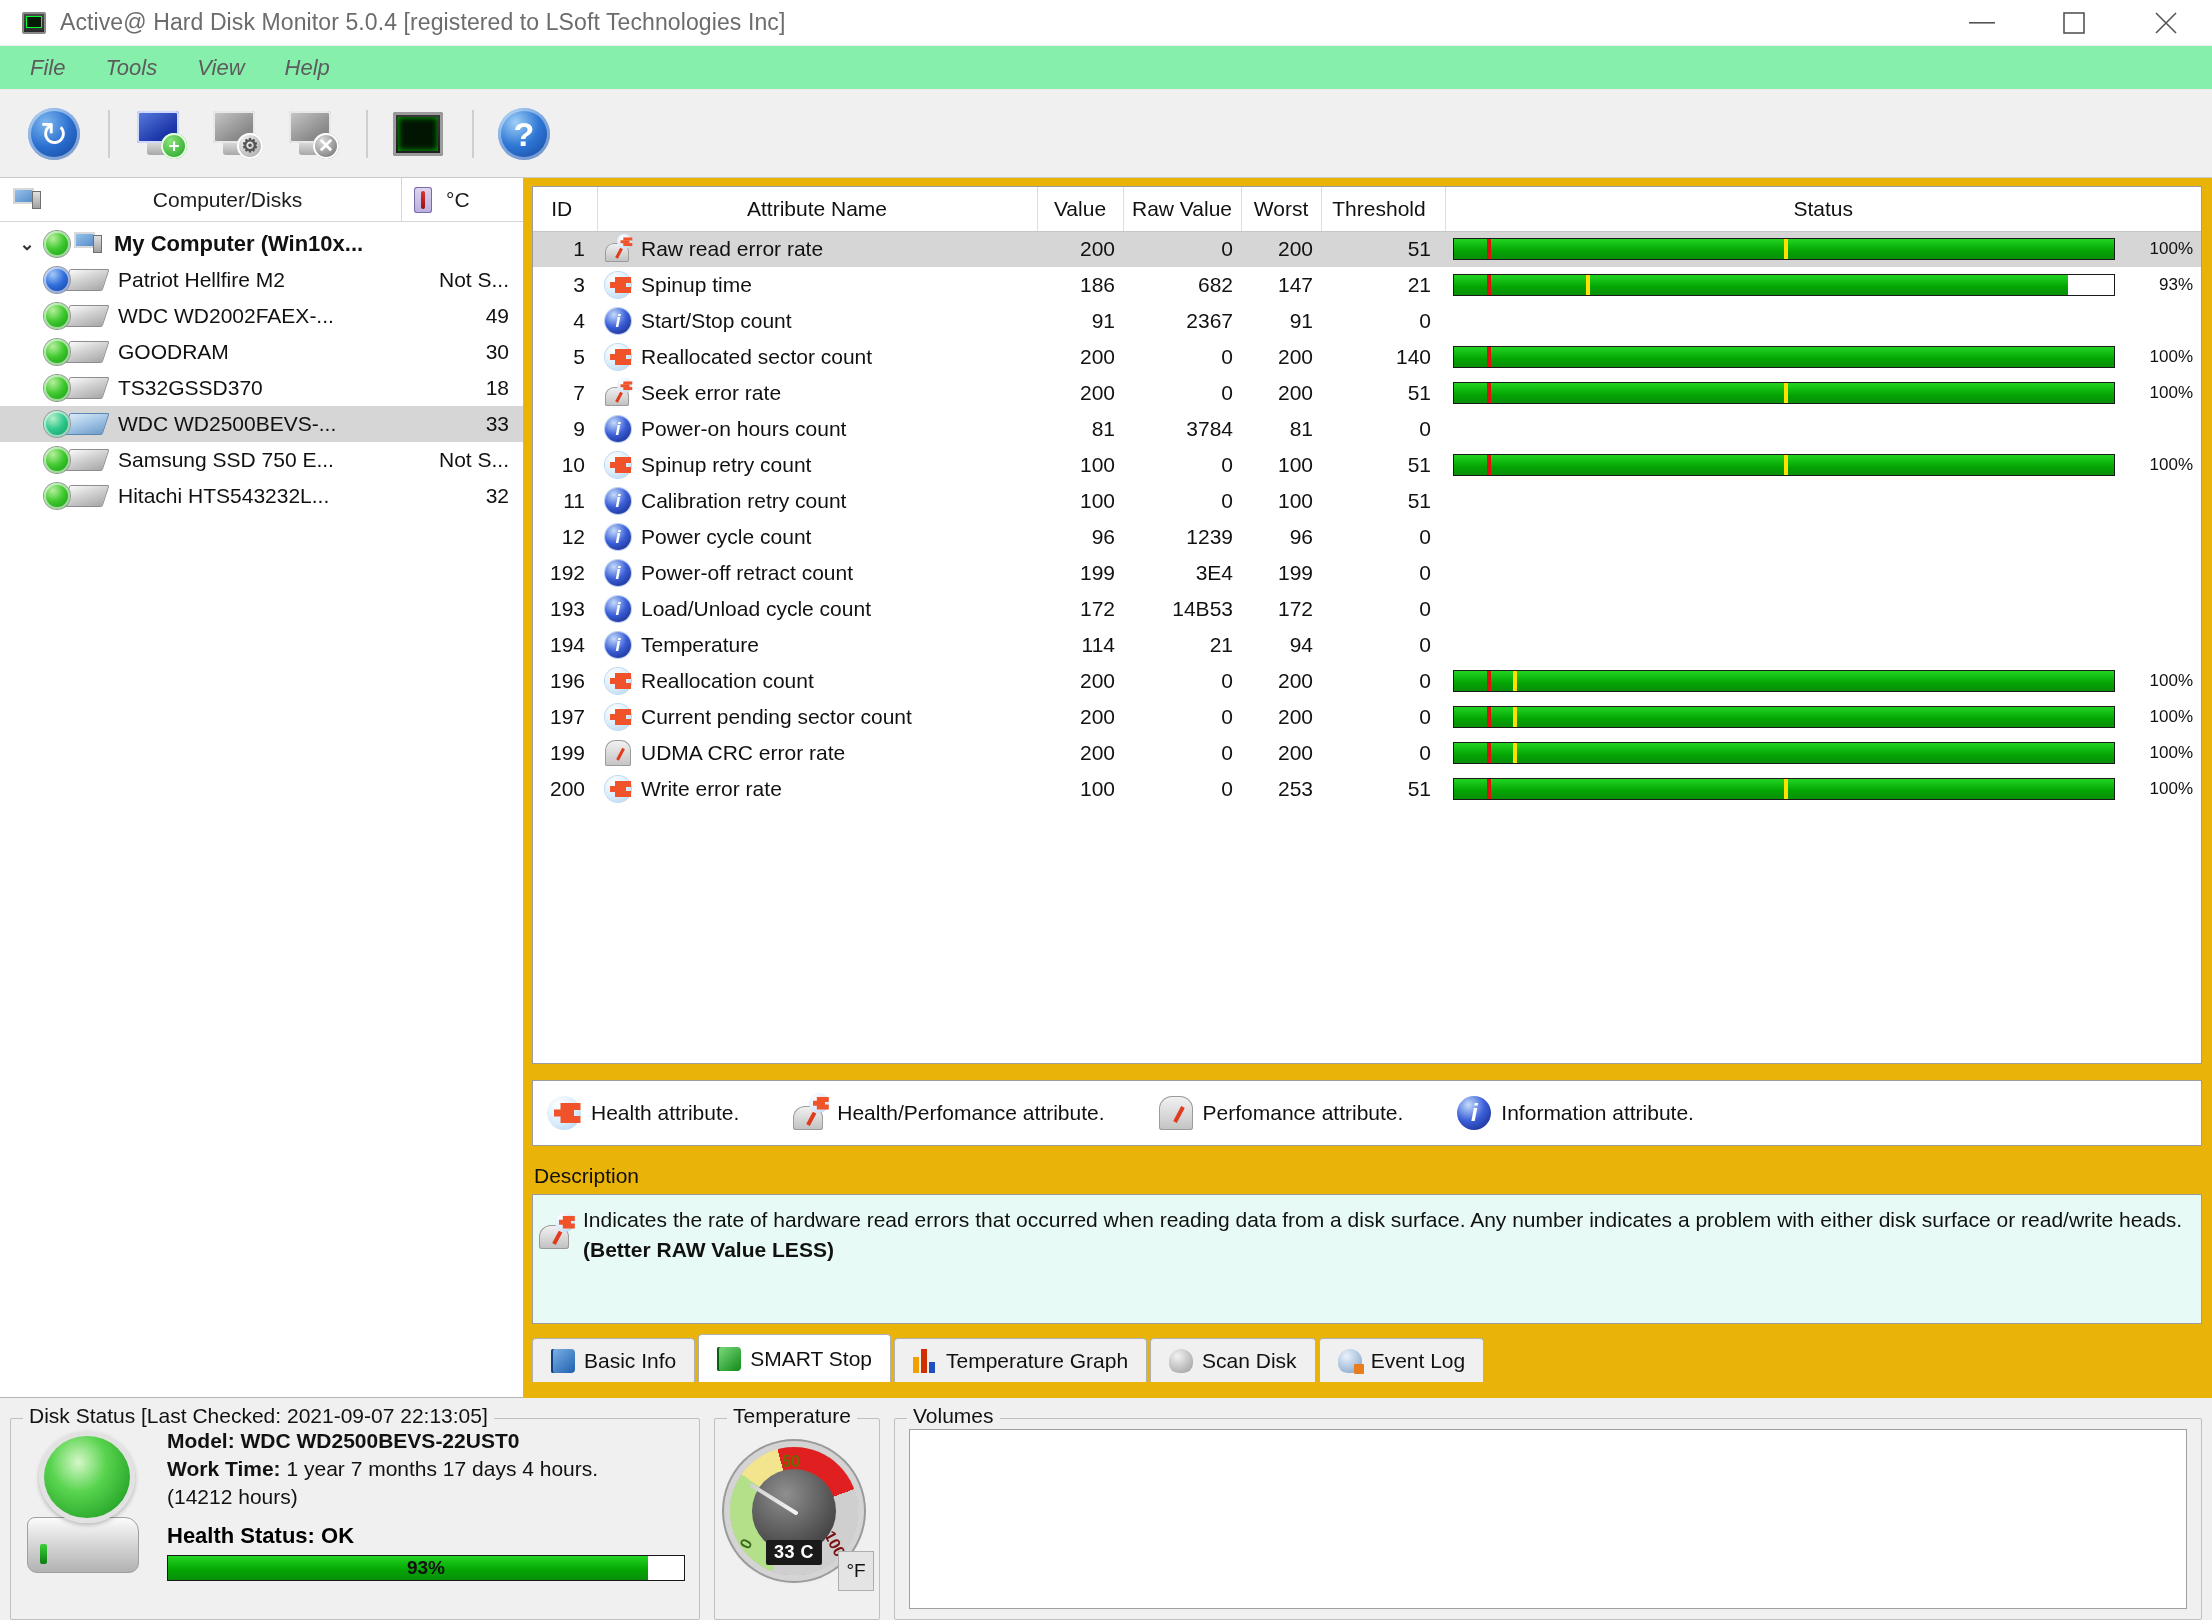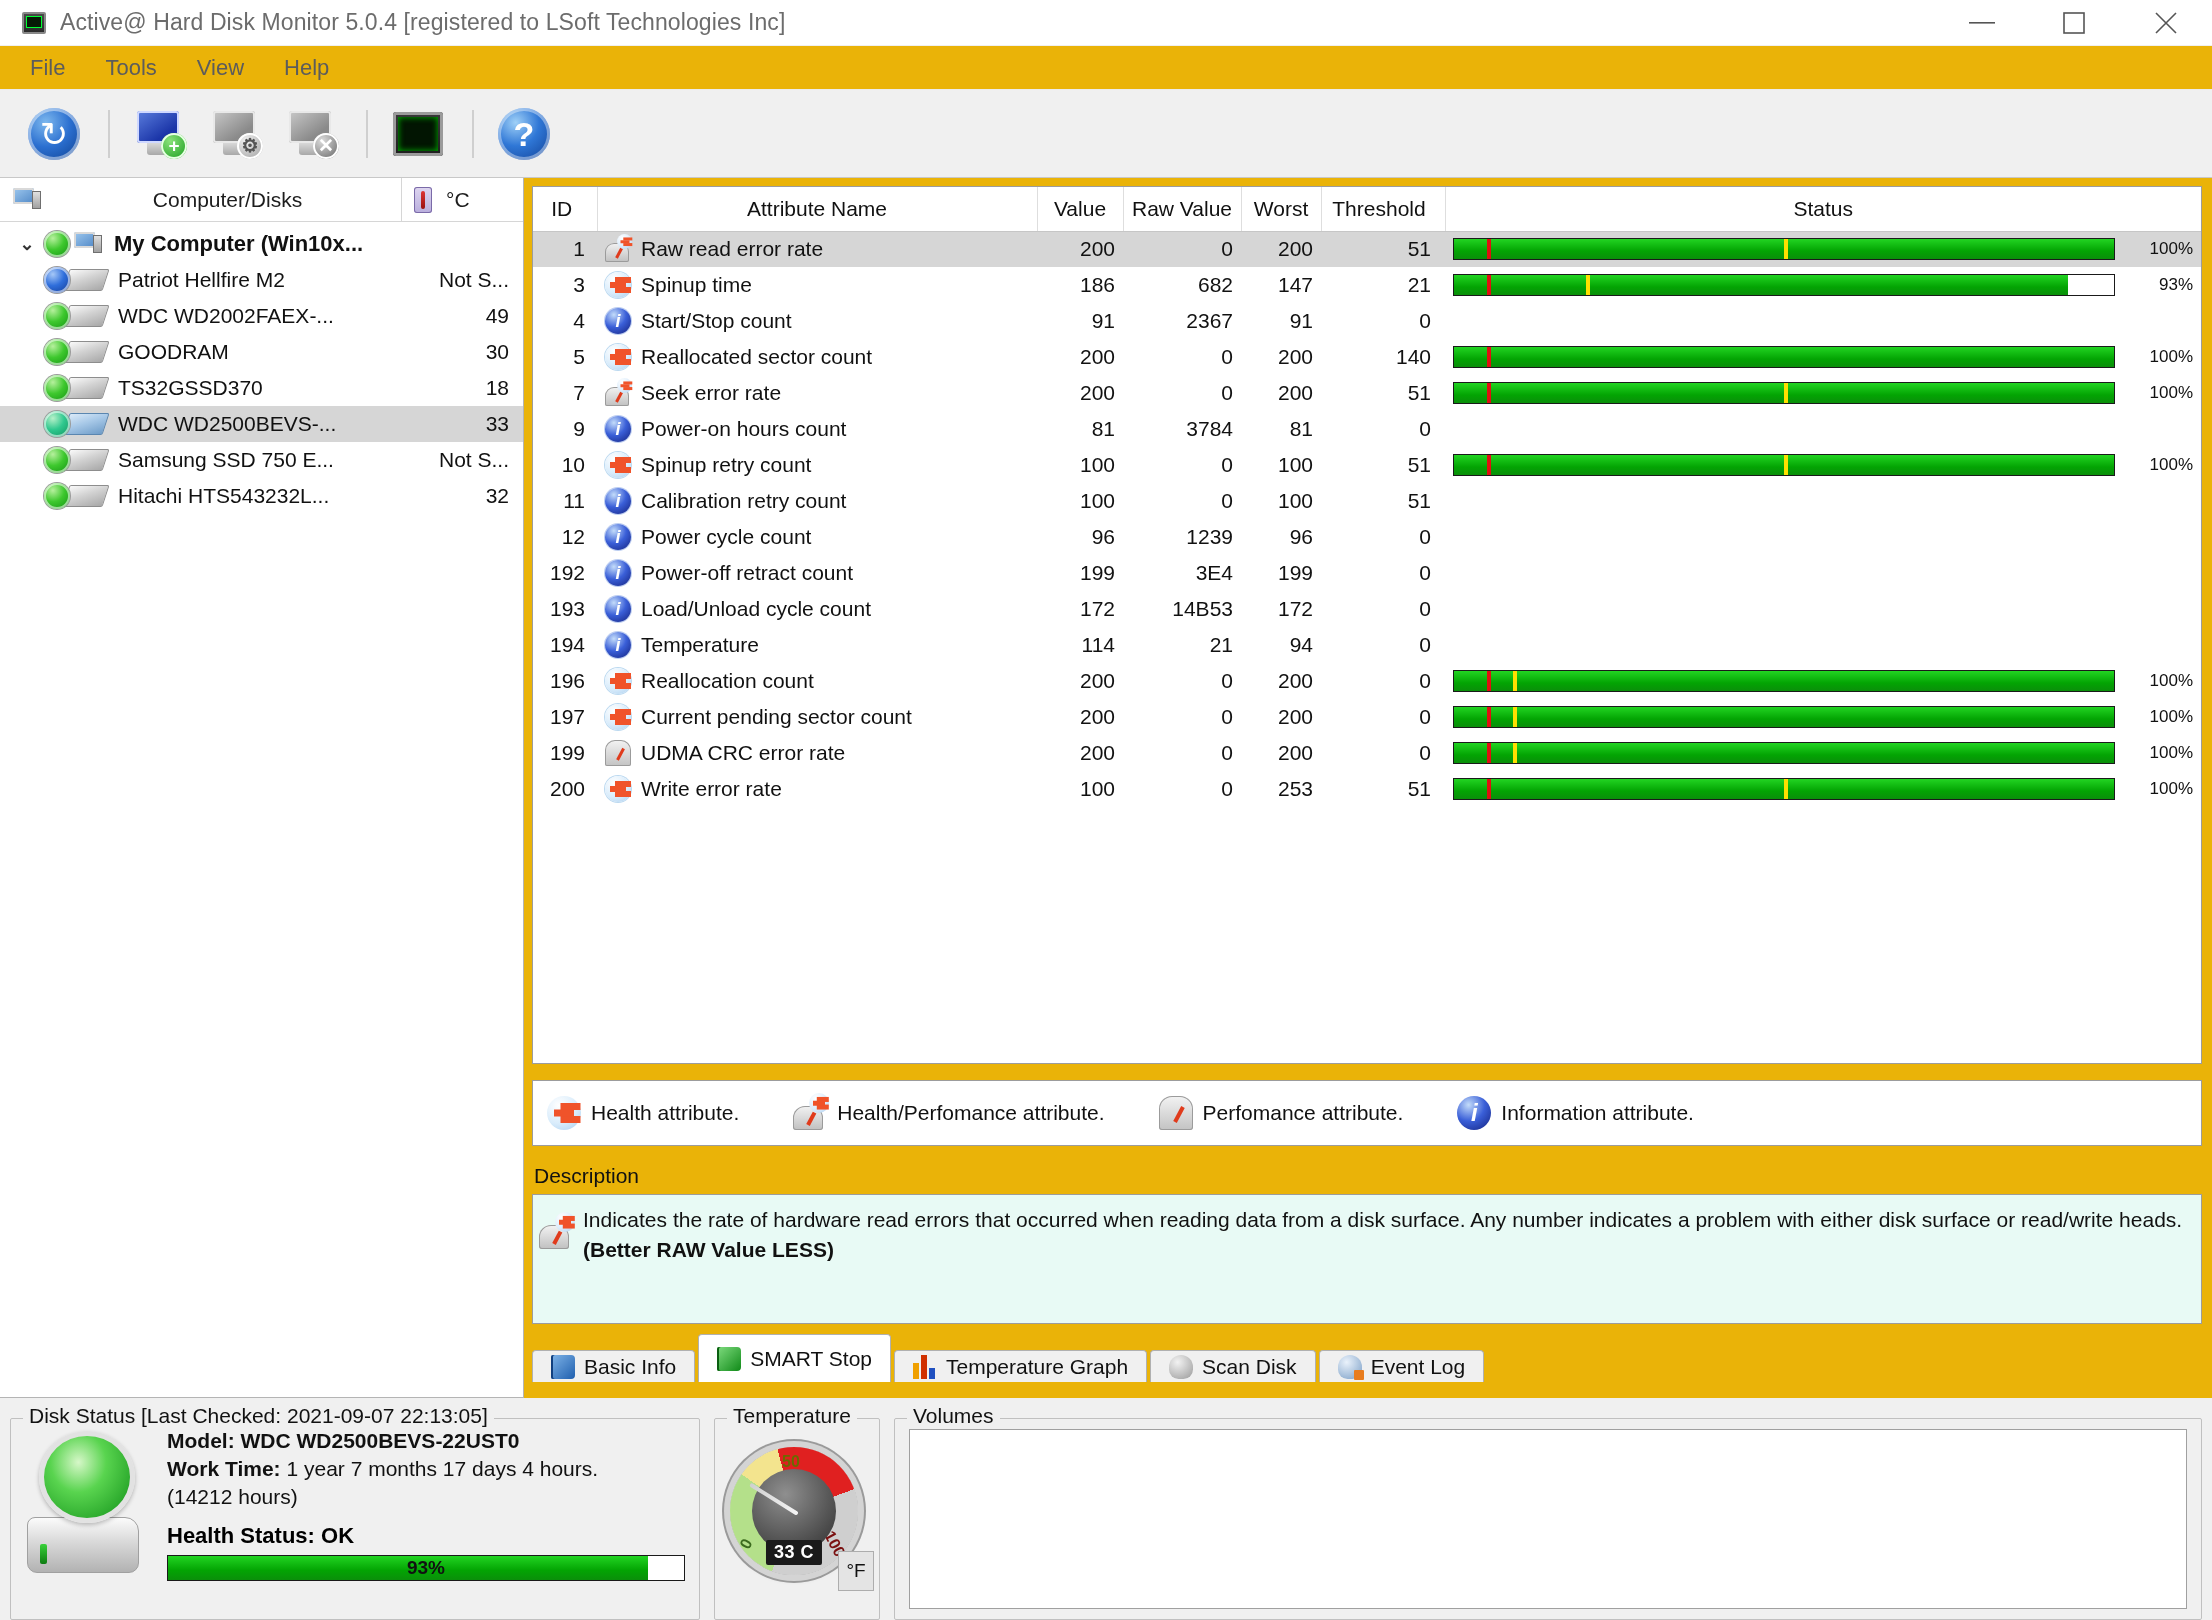--- a/index.html
+++ b/index.html
@@ -38,22 +38,23 @@
   .win-controls { position: absolute; right: 0; top: 0; height: 46px; display: flex; }
   .win-btn {
     width: 92px; height: 46px; display: flex; align-items: center; justify-content: center;
     color: #444;
   }
   .win-btn svg { display: block; }
 
   
   .menubar {
     height: 44px; display: flex; align-items: center;
-    background: #eab308; padding-left: 12px;
+    background: #86efac; padding-left: 12px;
     border-bottom: 1px solid #ececec;
+    font-style: italic;
   }
   .menu-item {
     font-size: 22px; color: #5c5c5c; padding: 4px 18px; margin-right: 4px;
   }
 
   
   .toolbar {
     height: 88px; background: #f0f0f0;
     border-bottom: 1px solid #c8c8c8;
     display: flex; align-items: center; padding-left: 18px;
@@ -313,21 +314,21 @@
     background: radial-gradient(circle at 35% 28%, #ffffff 0%, #dcecfb 55%, #a8cdee 100%); }
   .desc-ic .p::after { content:""; position:absolute; left:50%; top:50%;
     transform: translate(-50%,-50%); width:12px; height:4.5px; background:#f0532a;
     box-shadow: 3.8px -3.8px 0 0 #f0532a, 3.8px 3.8px 0 0 #f0532a; }
   .desc-text b { font-weight: bold; }
 
   
   .tabs { display: flex; align-items: flex-end; margin-top: 10px; height: 48px; }
   .tab {
     display: flex; align-items: center; gap: 9px;
-    height: 32px; padding: 0 18px; font-size: 21px; color: #111;
+    height: 44px; padding: 0 18px; font-size: 21px; color: #111;
     border: 1px solid #b0b0b0; border-bottom: none; background: #f0f0f0;
     border-radius: 4px 4px 0 0; margin-right: 3px;
   }
   .tab.active { background: #ffffff; height: 48px; }
   .tab-ic { width: 24px; height: 24px; flex: 0 0 auto; position: relative; }
   .tab-ic.book-blue { background: linear-gradient(135deg,#7fb4e8,#1f5fae); border-radius: 2px 4px 4px 2px;
     box-shadow: inset 2px 0 0 #103f7f; }
   .tab-ic.book-green { background: linear-gradient(135deg,#7fdc7f,#108a18); border-radius: 2px 4px 4px 2px;
     box-shadow: inset 2px 0 0 #0a5e10; }
   .tab-ic.chart { background: transparent; }

